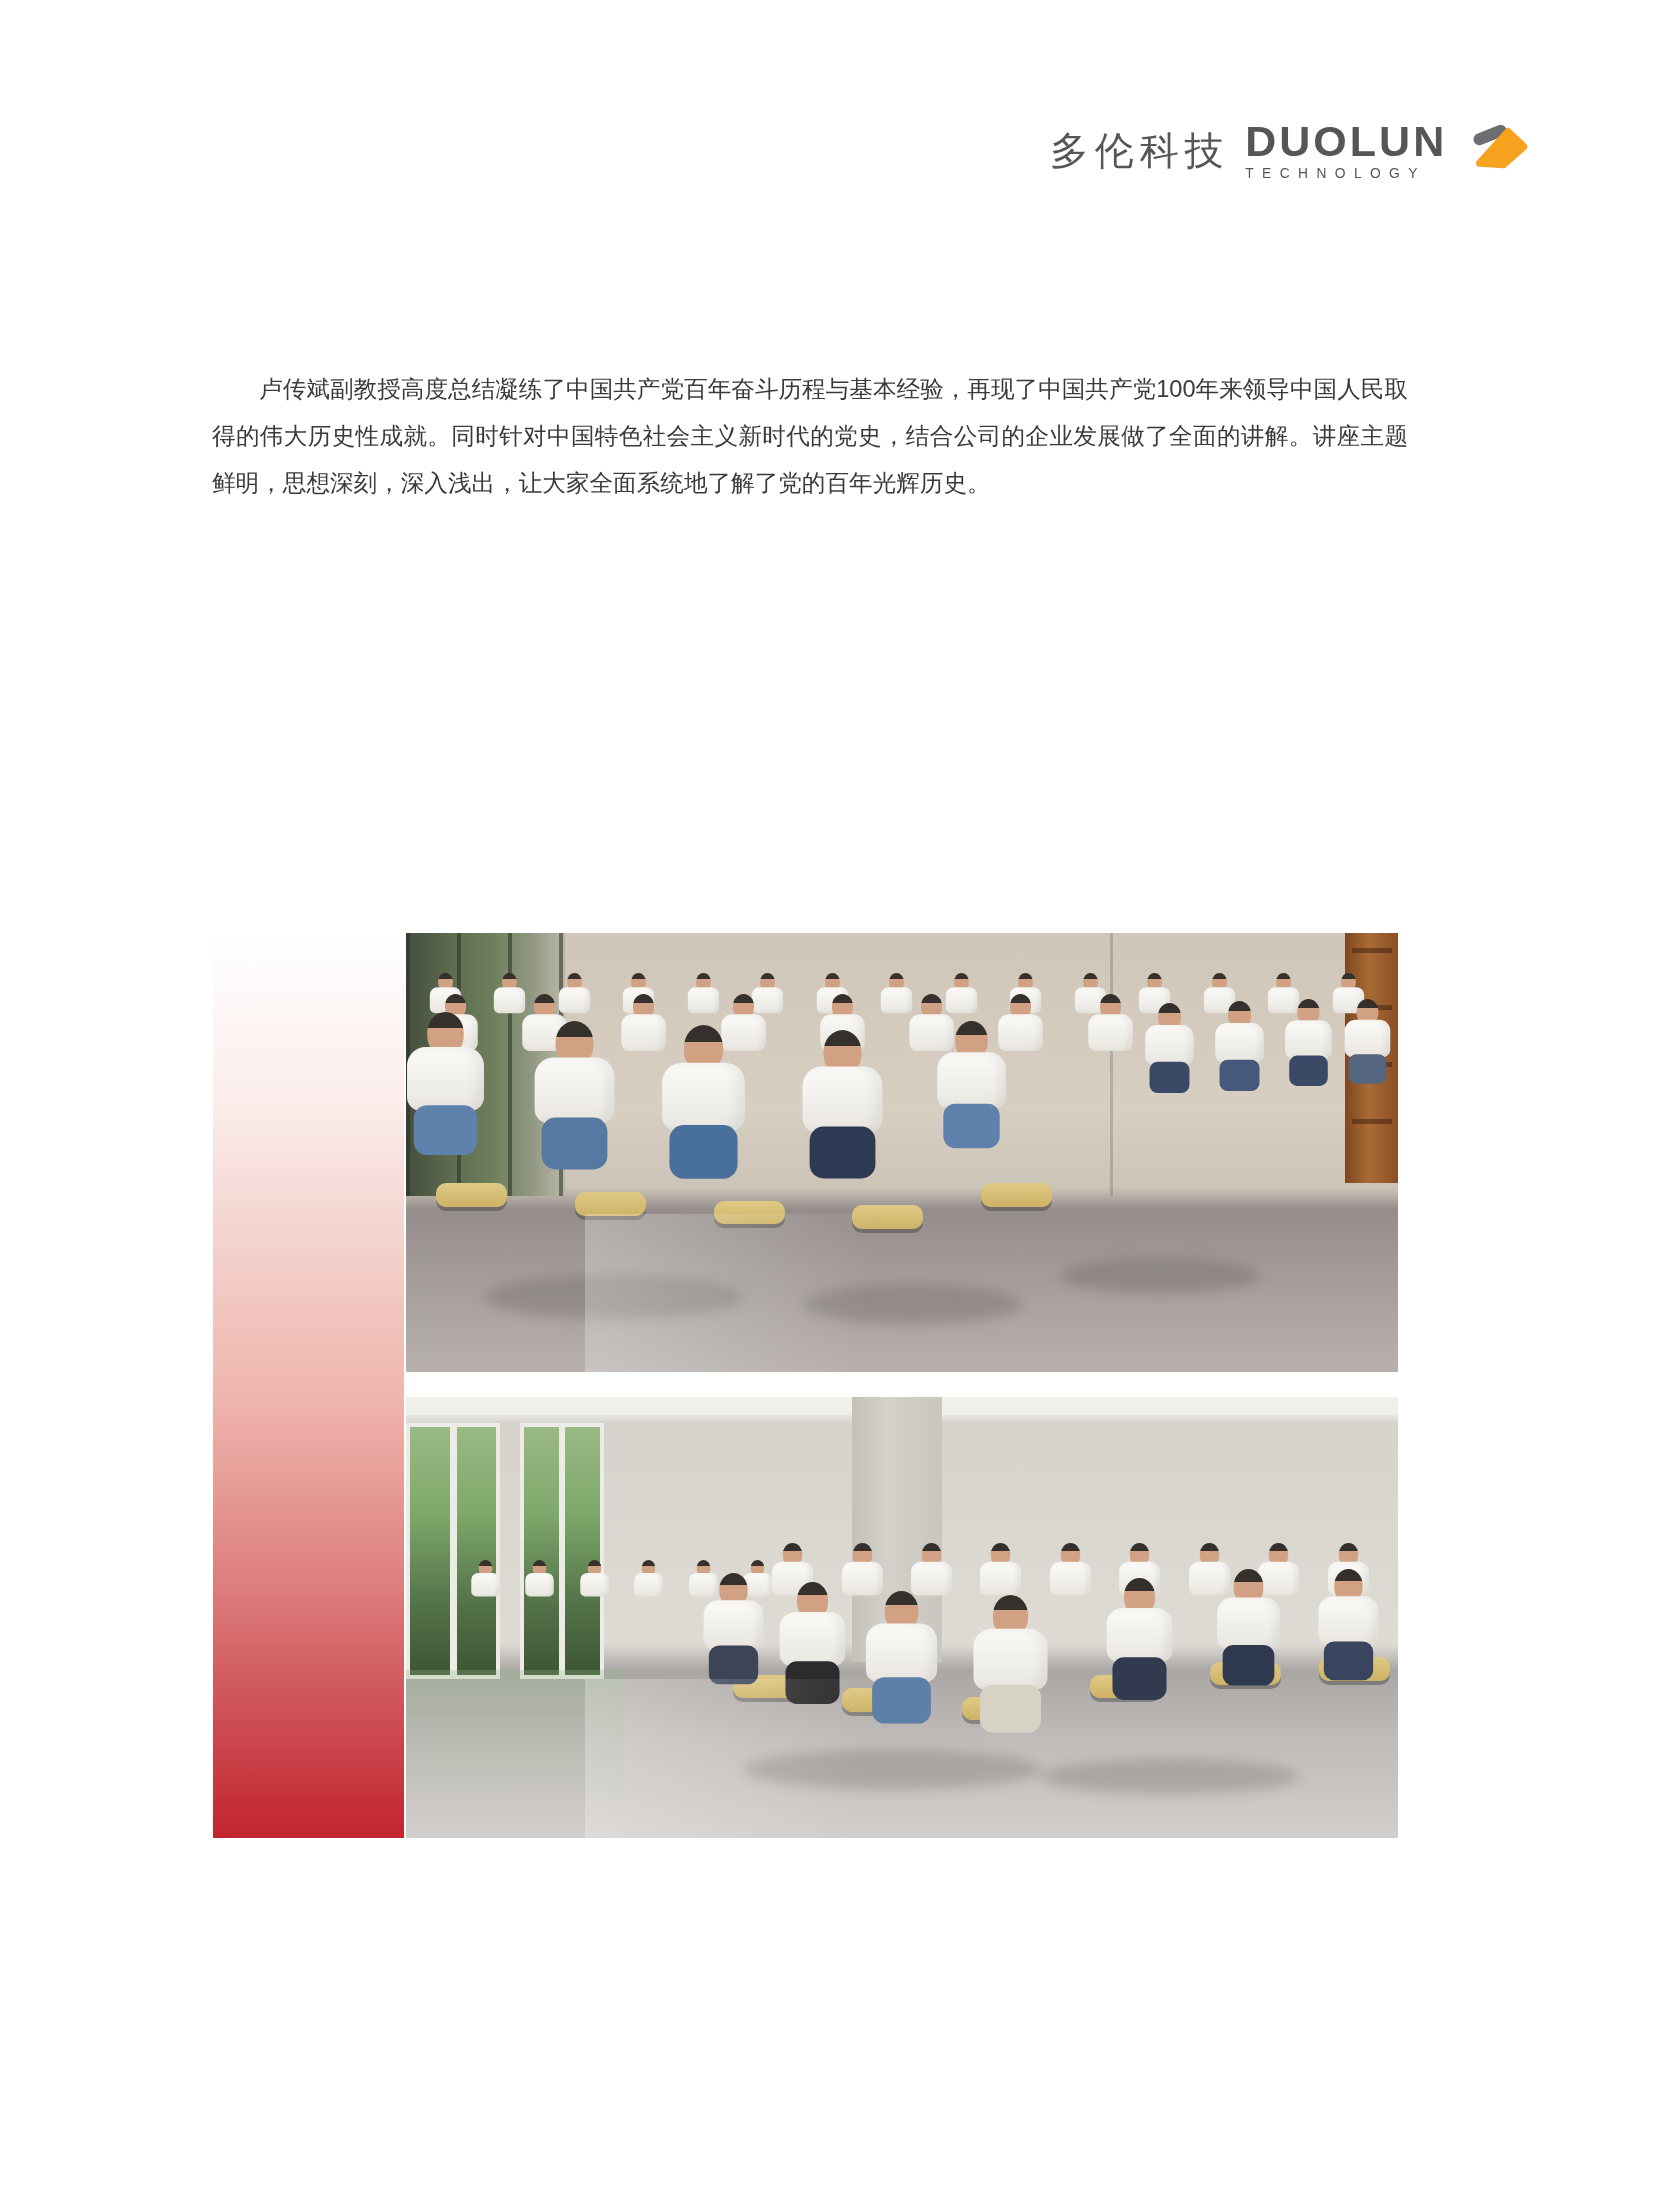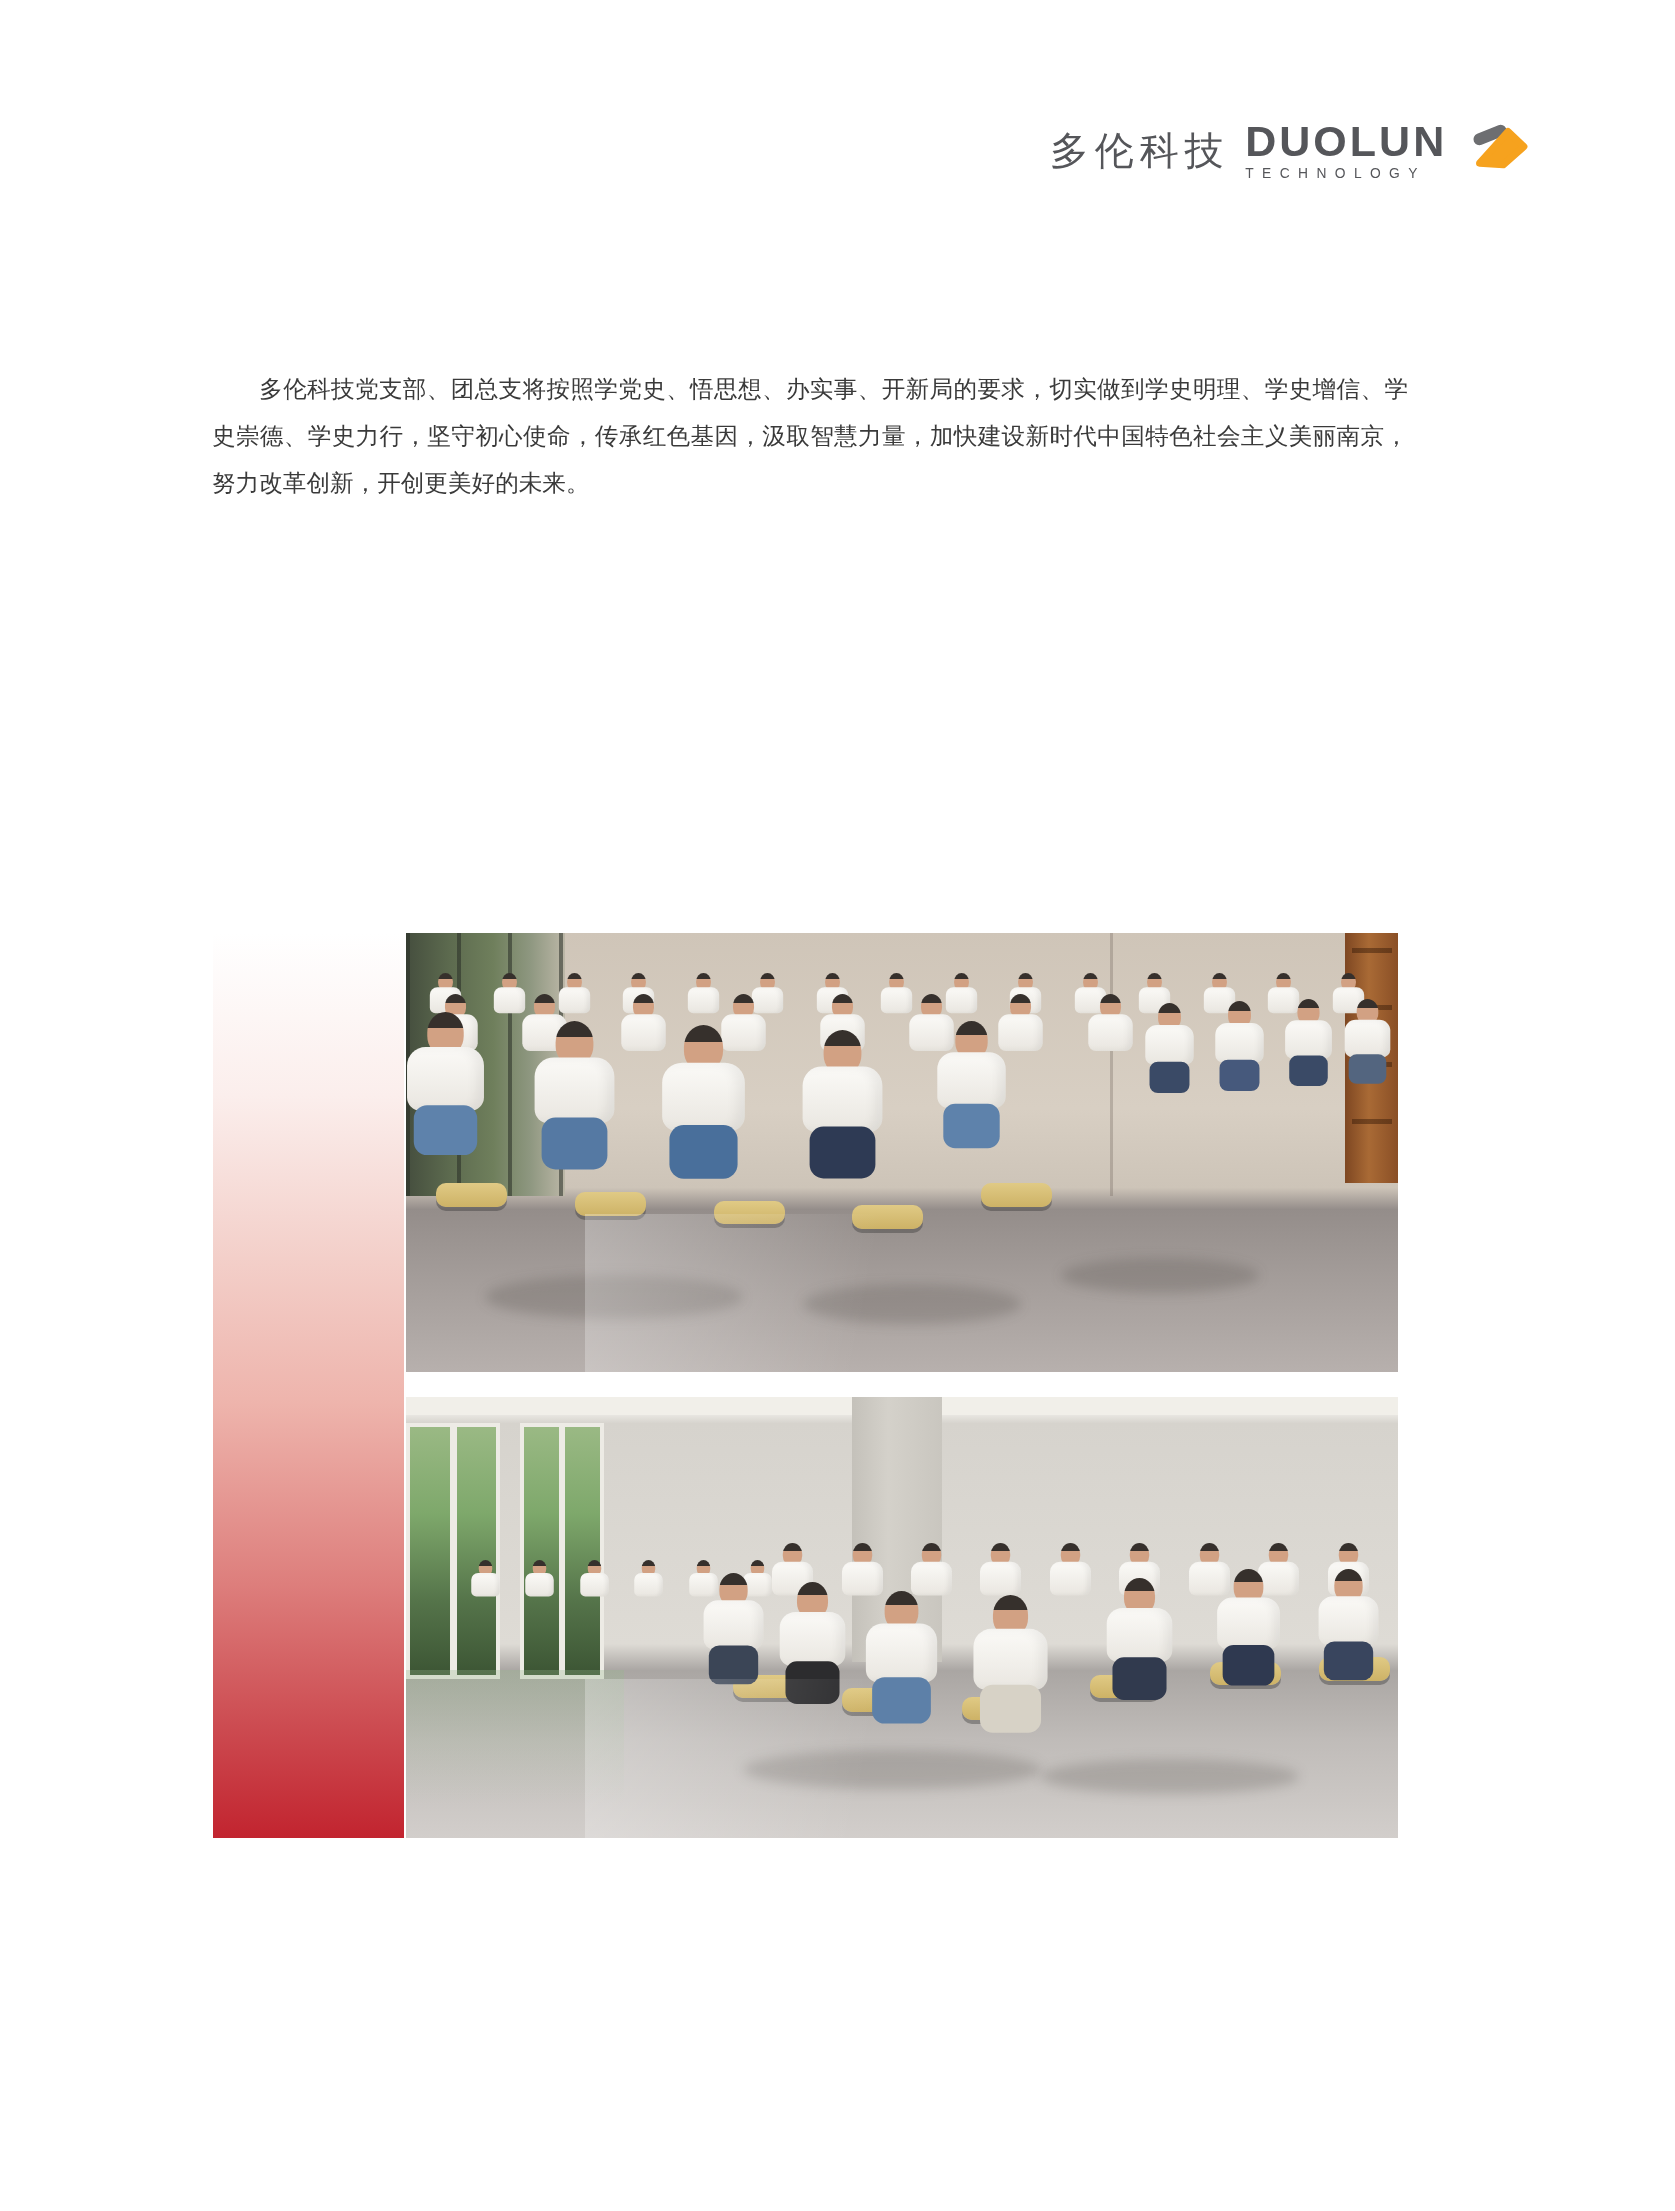--- a/index.html
+++ b/index.html
@@ -81,21 +81,21 @@
       <span class="logo-en">DUOLUN</span>
       <span class="logo-sub">TECHNOLOGY</span>
     </span>
     <svg class="logo-icon" viewBox="0 0 100 90" aria-hidden="true">
       <rect x="12" y="18" width="44" height="15" rx="7.5" fill="#6d6e71" transform="rotate(-22 34 25)"></rect>
       <path d="M21 61 L57 21 L77 40 L51 63 Z" fill="#f6a21e" stroke="#f6a21e" stroke-width="9" stroke-linejoin="round"></path>
     </svg>
   </div>
 
   <div class="article">
-    <p>多伦科技党支部、团总支将按照学党史、悟思想、办实事、开新局的要求，切实做到学史明理、学史增信、学史崇德、学史力行，坚守初心使命，传承红色基因，汲取智慧力量，加快建设新时代中国特色社会主义美丽南京，努力改革创新，开创更美好的未来。</p>
+    <p>卢传斌副教授高度总结凝练了中国共产党百年奋斗历程与基本经验，再现了中国共产党100年来领导中国人民取得的伟大历史性成就。同时针对中国特色社会主义新时代的党史，结合公司的企业发展做了全面的讲解。讲座主题鲜明，思想深刻，深入浅出，让大家全面系统地了解了党的百年光辉历史。</p>
   </div>
 
   <div class="media">
     <div class="accent-bar"></div>
 
     <div class="photo photo1" id="photo1">
       <div class="win1"></div>
       <div class="door1"></div>
       <div class="corner1"></div>
     <div class="cushion" style="left: 3%; top: 57%;"></div>

